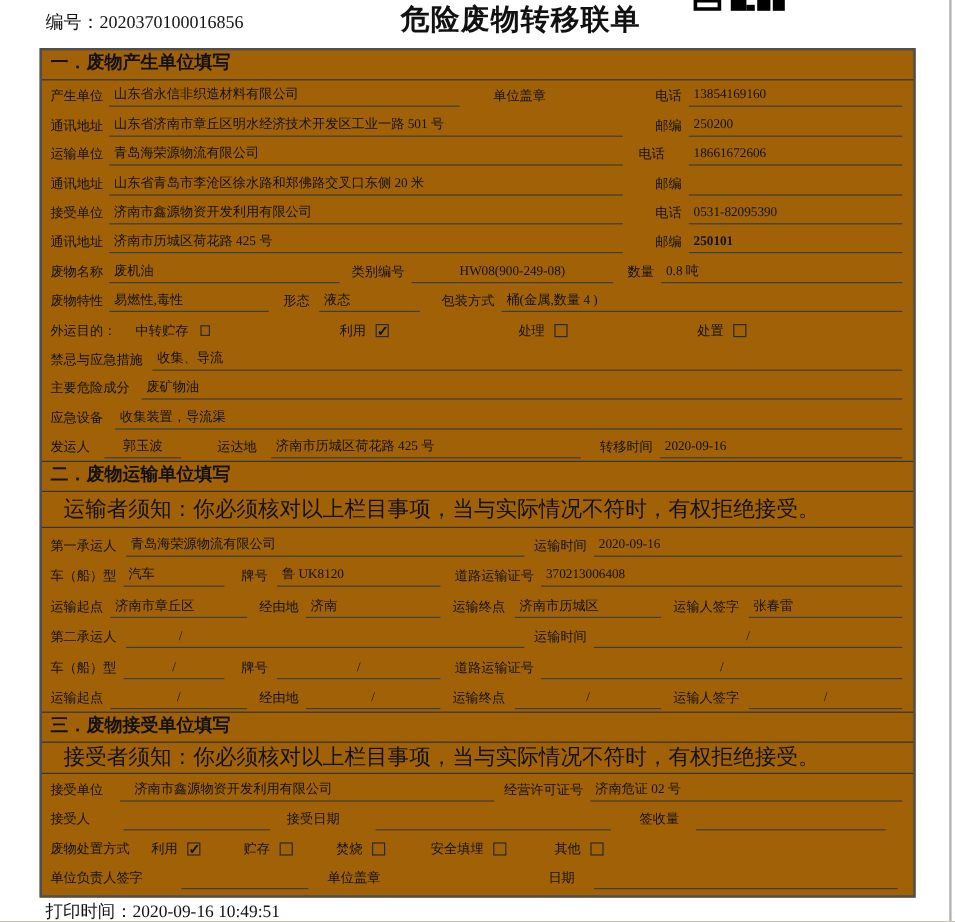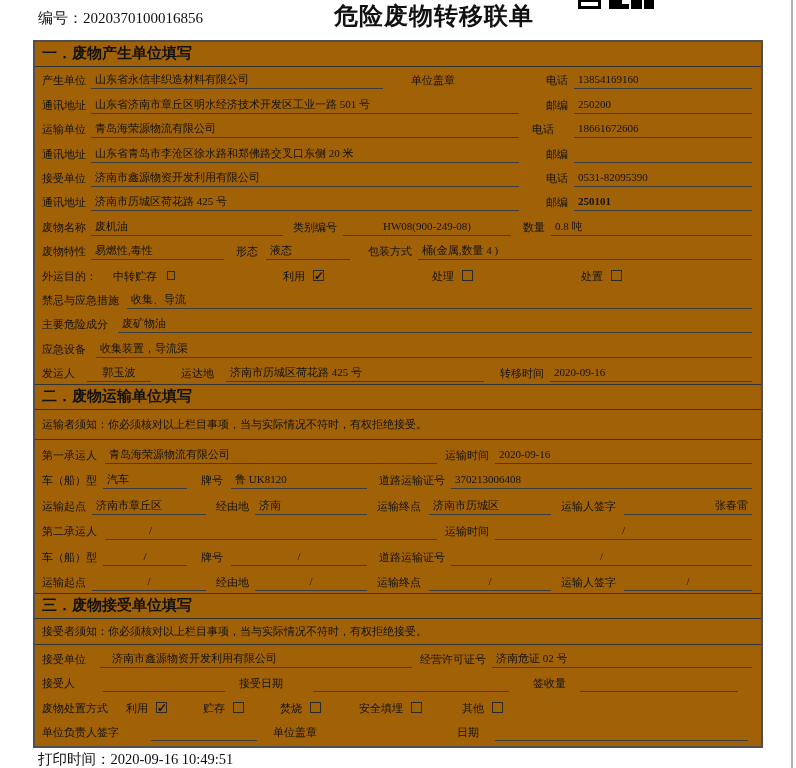--- a/index.html
+++ b/index.html
@@ -22,22 +22,22 @@
   .form-table {
     position:absolute; left:33px; top:40px; width:730px; height:708px;
     border:2px solid #4f4f4f; box-sizing:border-box; background:#a16207;
   }
   .section-title {
     box-sizing:border-box; height:25px; line-height:23px; padding-left:7px;
     font-weight:bold; font-size:15px; border-bottom:1px solid #333;
   }
   .section-title.bt { border-top:1px solid #333; height:26px; }
   .notice {
-    box-sizing:border-box; height:30px; line-height:29px; padding-left:7px;
-    font-size:11px; border-bottom:1px solid #333; white-space:nowrap;
+    box-sizing:border-box; height:30px; line-height:29px; padding-left:18px;
+    font-size:18px; border-bottom:1px solid #333; white-space:nowrap;
   }
   .notice.n3 { height:26px; line-height:25px; }
   .row {
     box-sizing:border-box; display:flex; align-items:flex-end;
     padding:0 9px 2px 7px; font-size:11px; line-height:18px;
   }
   .r1 { height:24.4px; }
   .r2 { height:25.5px; }
   .r3 { height:24.5px; }
   .lbl { white-space:nowrap; flex:none; }
@@ -206,21 +206,21 @@
   </div>
 
   <div class="row r2">
     <span class="lbl">运输起点</span>
     <span class="uv" style="width:114px; margin-left:6px;">济南市章丘区</span>
     <span class="lbl" style="margin-left:10px;">经由地</span>
     <span class="uv" style="width:112px; margin-left:6px;">济南</span>
     <span class="lbl" style="margin-left:10px;">运输终点</span>
     <span class="uv" style="width:122px; margin-left:8px;">济南市历城区</span>
     <span class="lbl" style="margin-left:10px;">运输人签字</span>
-    <span class="uv fx" style="margin-left:8px;text-align:right;">张春雷</span>
+    <span class="uv fx" style="margin-left:8px;">张春雷</span>
   </div>
 
   <div class="row r2">
     <span class="lbl">第二承运人</span>
     <span class="uv" style="width:332px; margin-left:8px; text-indent:40px;">/</span>
     <span class="lbl" style="margin-left:8px;">运输时间</span>
     <span class="uv fx ctr" style="margin-left:6px;">/</span>
   </div>
 
   <div class="row r2">

